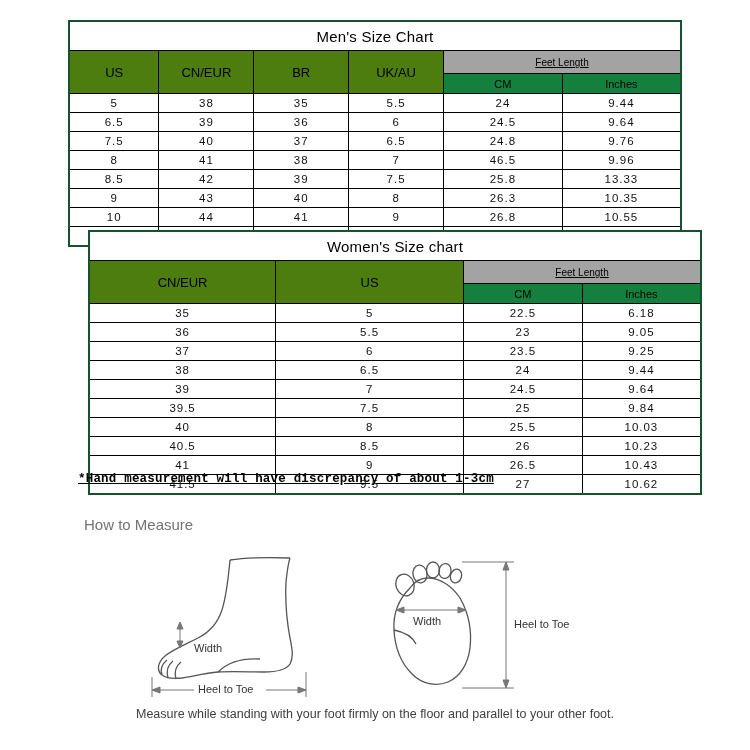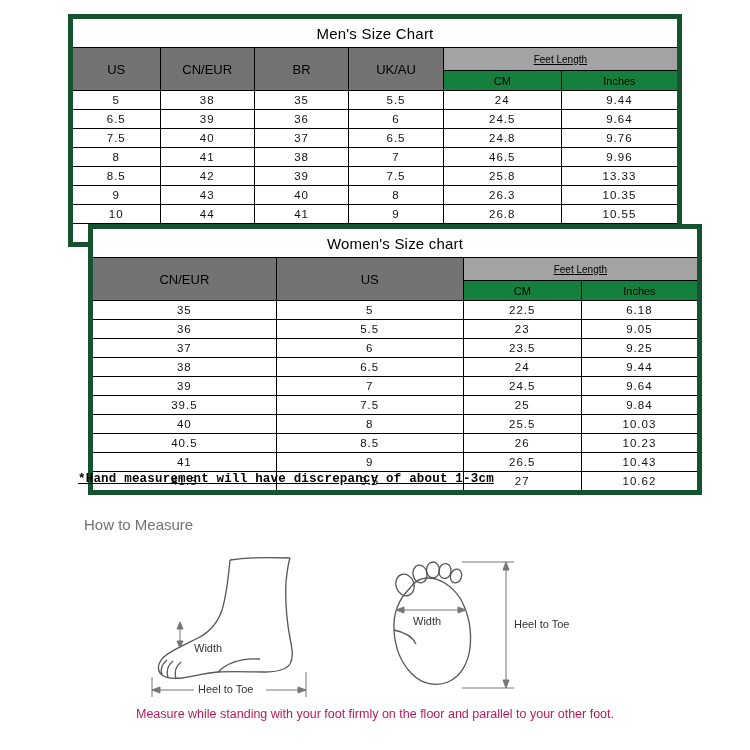--- a/index.html
+++ b/index.html
@@ -27,38 +27,39 @@
     left: 68px;
     width: 614px;
   }
   #mens-chart { top: 14px; }
   #womens-chart { top: 224px; padding-left: 20px; }
 
   table.size-table {
     width: 100%;
     border-collapse: collapse;
     table-layout: fixed;
-    border: 5px solid #14532d;
+    border: 2px solid #14532d;
+    margin-top: 6px;
   }
   table.size-table td, table.size-table th {
     border: 1px solid #000;
     text-align: center;
     vertical-align: middle;
     font-weight: normal;
     padding: 0;
   }
   .title-cell {
     background: #ffffff;
     font-weight: bold;
     font-size: 15px;
     height: 28px;
     letter-spacing: 0.2px;
   }
   .hdr {
-    background: #737373;
+    background: #4d7c0f;
     font-weight: bold;
     font-size: 13px;
     height: 24px;
   }
   .hdr-sub {
     background: #15803d;
     font-weight: bold;
     font-size: 11px;
     height: 19px;
   }
@@ -105,21 +106,21 @@
     font-size: 11.5px;
     color: #333;
   }
   .footer-note {
     position: absolute;
     left: 0;
     right: 0;
     top: 707px;
     text-align: center;
     font-size: 12.5px;
-    color: #be185d;
+    color: #404040;
   }
 
   .diagram {
     position: absolute;
     left: 110px;
     top: 552px;
     width: 530px;
     height: 150px;
   }
   .diagram svg { display: block; }

